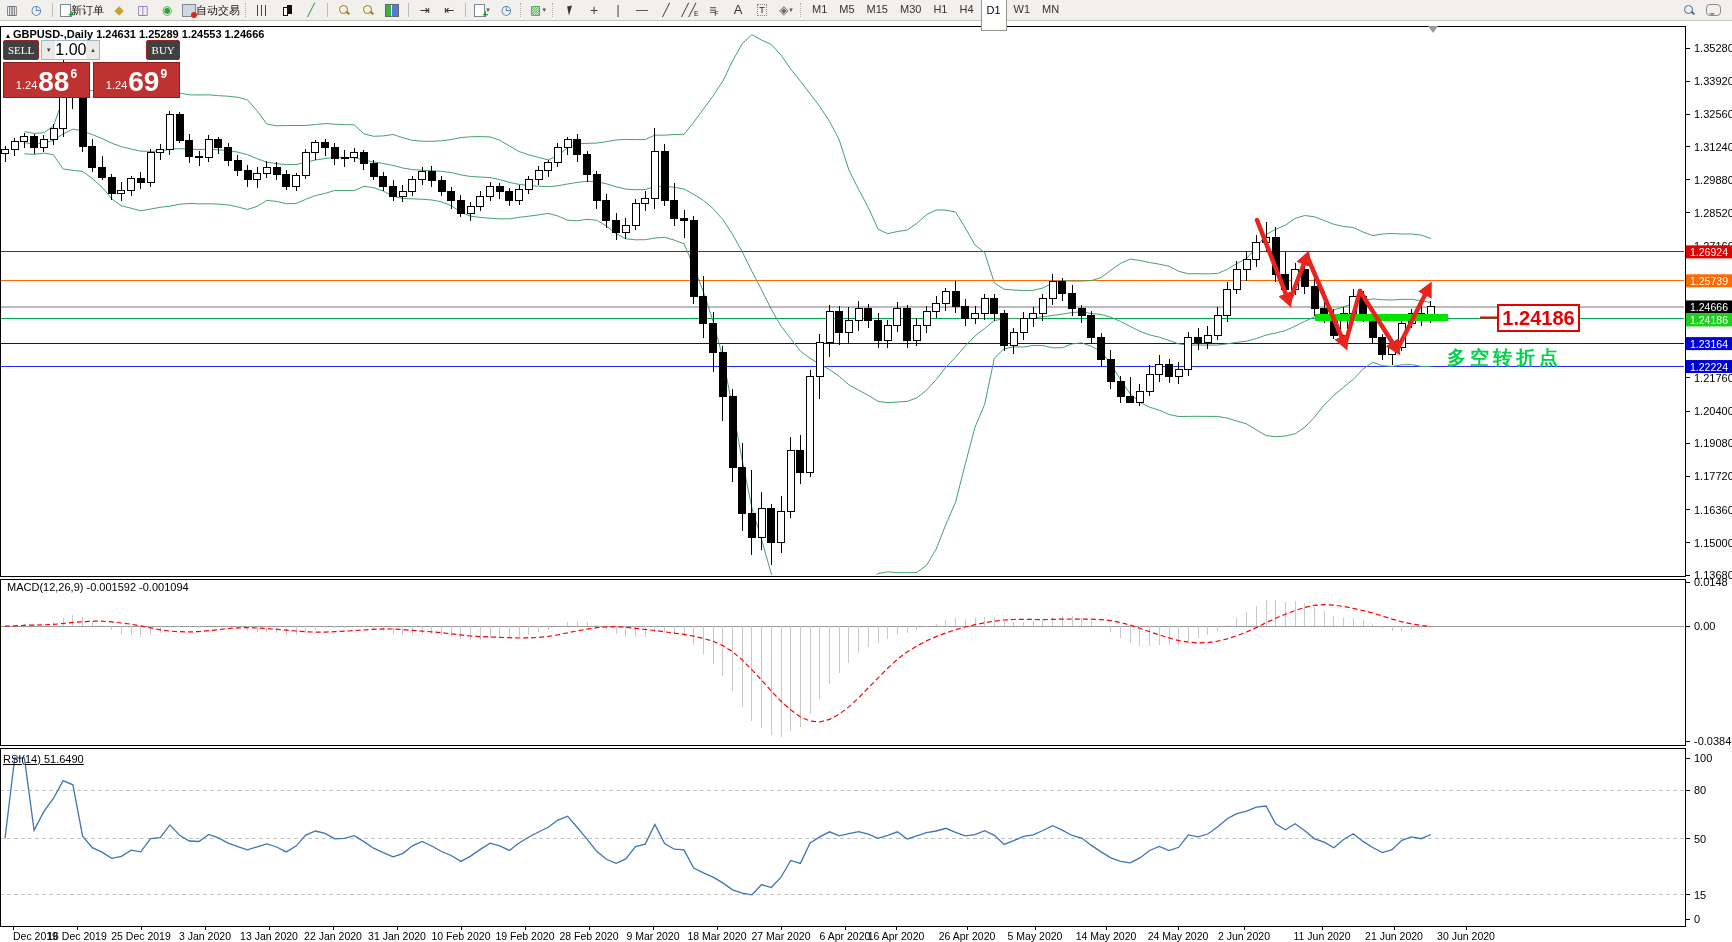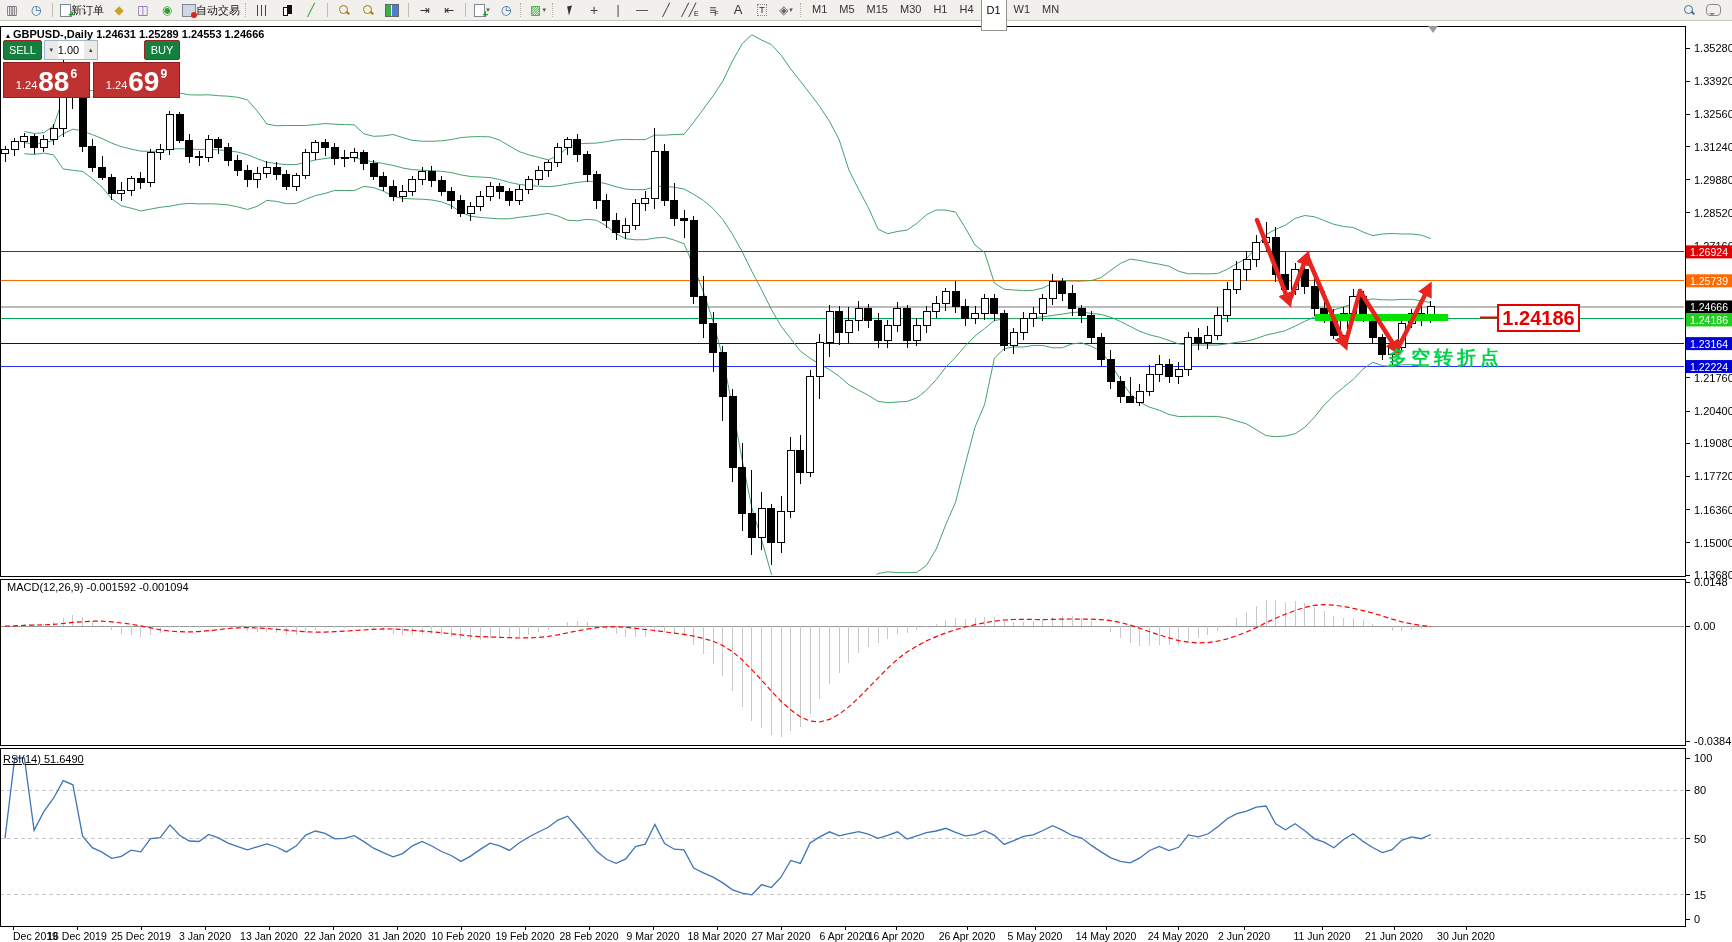--- a/index.html
+++ b/index.html
@@ -34,41 +34,41 @@
   .cursor-icon{width:0;height:0;border-left:5px solid #333;border-bottom:9px solid transparent;transform:rotate(-12deg);}
   .autotrade-ic{position:relative;width:12px;height:11px;background:#cfd8e2;border:1px solid #7c8894;}
   .autotrade-ic::after{content:"";position:absolute;right:-2px;bottom:-2px;width:6px;height:6px;background:#d42a1e;border-radius:50%;}
   .doc-ic{position:relative;width:9px;height:11px;background:#fff;border:1px solid #7c8894;}
   .doc-ic::after{content:"+";position:absolute;right:-4px;bottom:-4px;color:#1d9e2f;font-weight:bold;font-size:10px;}
   .sub-letter{font-size:7px;margin-left:-2px;margin-top:6px;}
   .tbox{border:1px dotted #888;font-size:9px;padding:0 1px;line-height:10px;}
   
   #trade-panel{position:absolute;left:3px;top:40px;width:177px;z-index:25;}
   .tp-row1{display:flex;height:20px;gap:2px;}
-  .tp-btn{background:#15803d;border:1px solid #9e2424;border-radius:2px;color:#fff;font-size:11px;
-          display:flex;align-items:center;justify-content:center;}
+  .tp-btn{background:#404040;border:1px solid #9e2424;border-radius:2px;color:#fff;font-size:11px;
+          display:flex;align-items:center;justify-content:center;font-family:Liberation Serif, serif;}
   #sell-btn{width:38px;} #buy-btn{width:35px;margin-left:44px;}
   .vol{flex:1;display:flex;background:#fff;border:1px solid #9cb8d0;}
   .vol-btn{width:13px;background:#eceae6;color:#444;font-size:6px;display:flex;align-items:center;justify-content:center;}
-  .vol-val{flex:1;text-align:right;padding-right:5px;font-size:11px;line-height:18px;color:#000;}
+  .vol-val{flex:1;text-align:right;font-size:16px;line-height:18px;color:#000;}
   .tp-row2{display:flex;gap:3px;margin-top:2px;height:36px;}
   .price-box{flex:1;background:#bf3232;border:1px solid #8f1d1d;color:#fff;display:flex;
              align-items:flex-end;justify-content:center;padding-bottom:2px;}
   .p-small{font-size:11px;margin-bottom:4px;}
   .p-big{font-size:28px;font-weight:bold;line-height:26px;margin:0 1px;}
   .p-sup{font-size:12px;font-weight:bold;align-self:flex-start;margin-top:4px;}
   
   #symbol-line{position:absolute;left:6px;top:28px;font-size:11px;font-weight:bold;color:#000;z-index:20;}
   #symbol-line .tri{font-size:8px;margin-right:3px;}
   #macd-label{position:absolute;left:7px;top:581px;font-size:11px;color:#000;z-index:20;}
   #rsi-label{position:absolute;left:3px;top:753px;font-size:11px;color:#000;z-index:20;text-decoration:underline;}
   #price-callout{position:absolute;left:1497px;top:304px;width:79px;height:24px;border:2px solid #e80000;
                  background:#fff;color:#e80000;font-size:20px;font-weight:bold;text-align:center;
                  line-height:24px;z-index:22;}
-  #cn-label{position:absolute;left:1388px;top:345px;color:#00d24b;font-size:19px;font-weight:bold;
+  #cn-label{position:absolute;left:1447px;top:345px;color:#00d24b;font-size:19px;font-weight:bold;
             letter-spacing:4px;z-index:22;}
   #chart-svg{position:absolute;left:0;top:0;z-index:10;}
 </style>
 </head>
 <body>
 
 <div id="app">
 
   <div id="toolbar">
     <span class="tb-btn">

